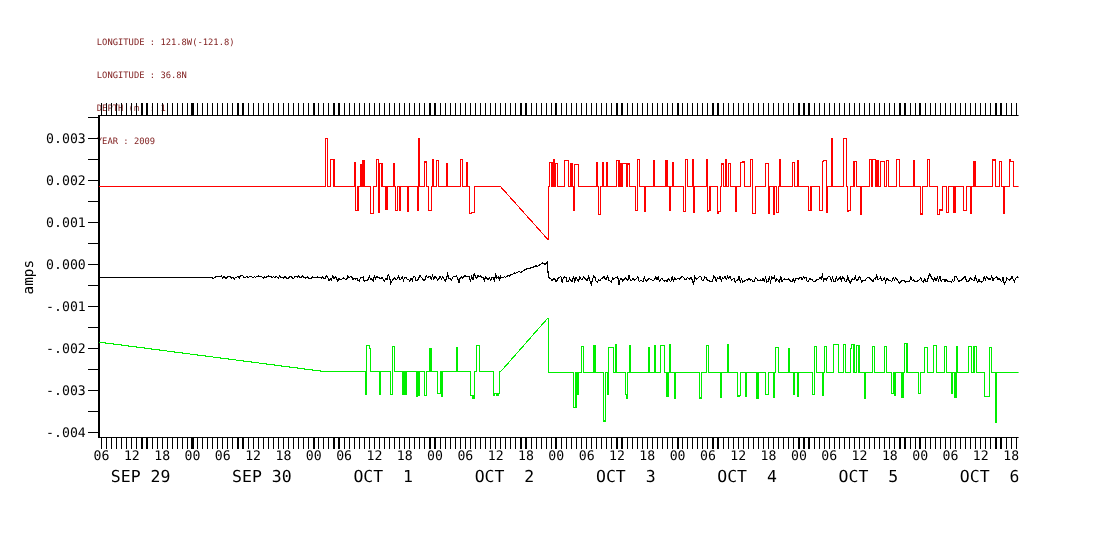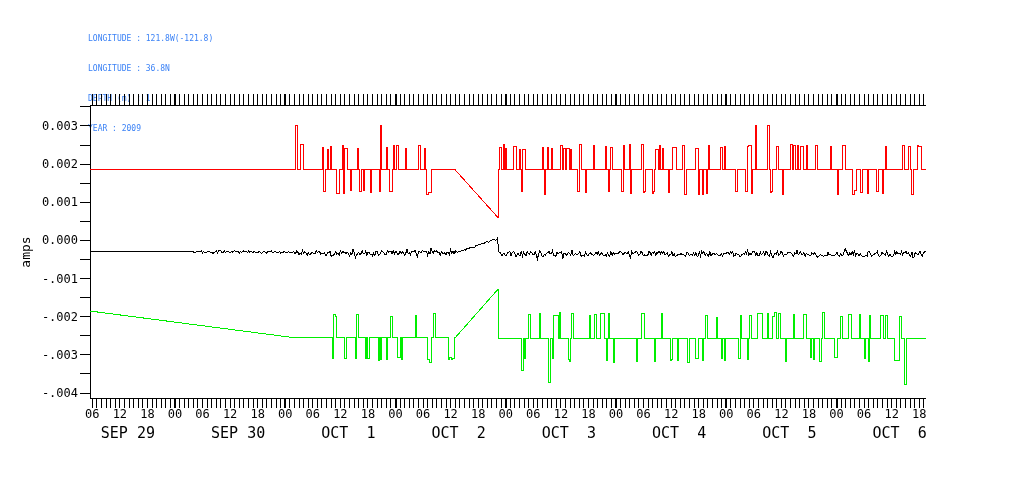--- a/index.html
+++ b/index.html
@@ -1,17 +1,17 @@
 <!DOCTYPE html>
 <html><head>
 <meta charset="utf-8">
 <style>
   html,body{margin:0;padding:0;background:#ffffff;}
   #page{position:relative;width:926px;height:504px;background:#fff;overflow:hidden;
-        font-family:"DejaVu Sans Mono", monospace;color:#3b82f6;}
+        font-family:"DejaVu Sans Mono", monospace;color:#7f1d1d;}
   #meta-block{position:absolute;left:88px;top:14px;font-size:8px;line-height:10px;white-space:pre;}
   #plot-title{position:absolute;left:0;top:67px;width:1009px;text-align:center;font-size:13px;white-space:pre;}
   #chart-svg{position:absolute;left:0;top:0;}
   #chart-svg text{font-family:"DejaVu Sans Mono", monospace;fill:#000;}
   #chart-svg text.pre{white-space:pre;}
   #legend{position:absolute;left:198px;top:452px;display:flex;align-items:center;gap:7px;font-size:7.2px;white-space:pre;}
   .legend-swatch{display:inline-block;width:56px;height:0;border-top:1px solid #000;flex:0 0 auto;}
   .legend-label{flex:0 0 auto;}
 </style>
 </head>

